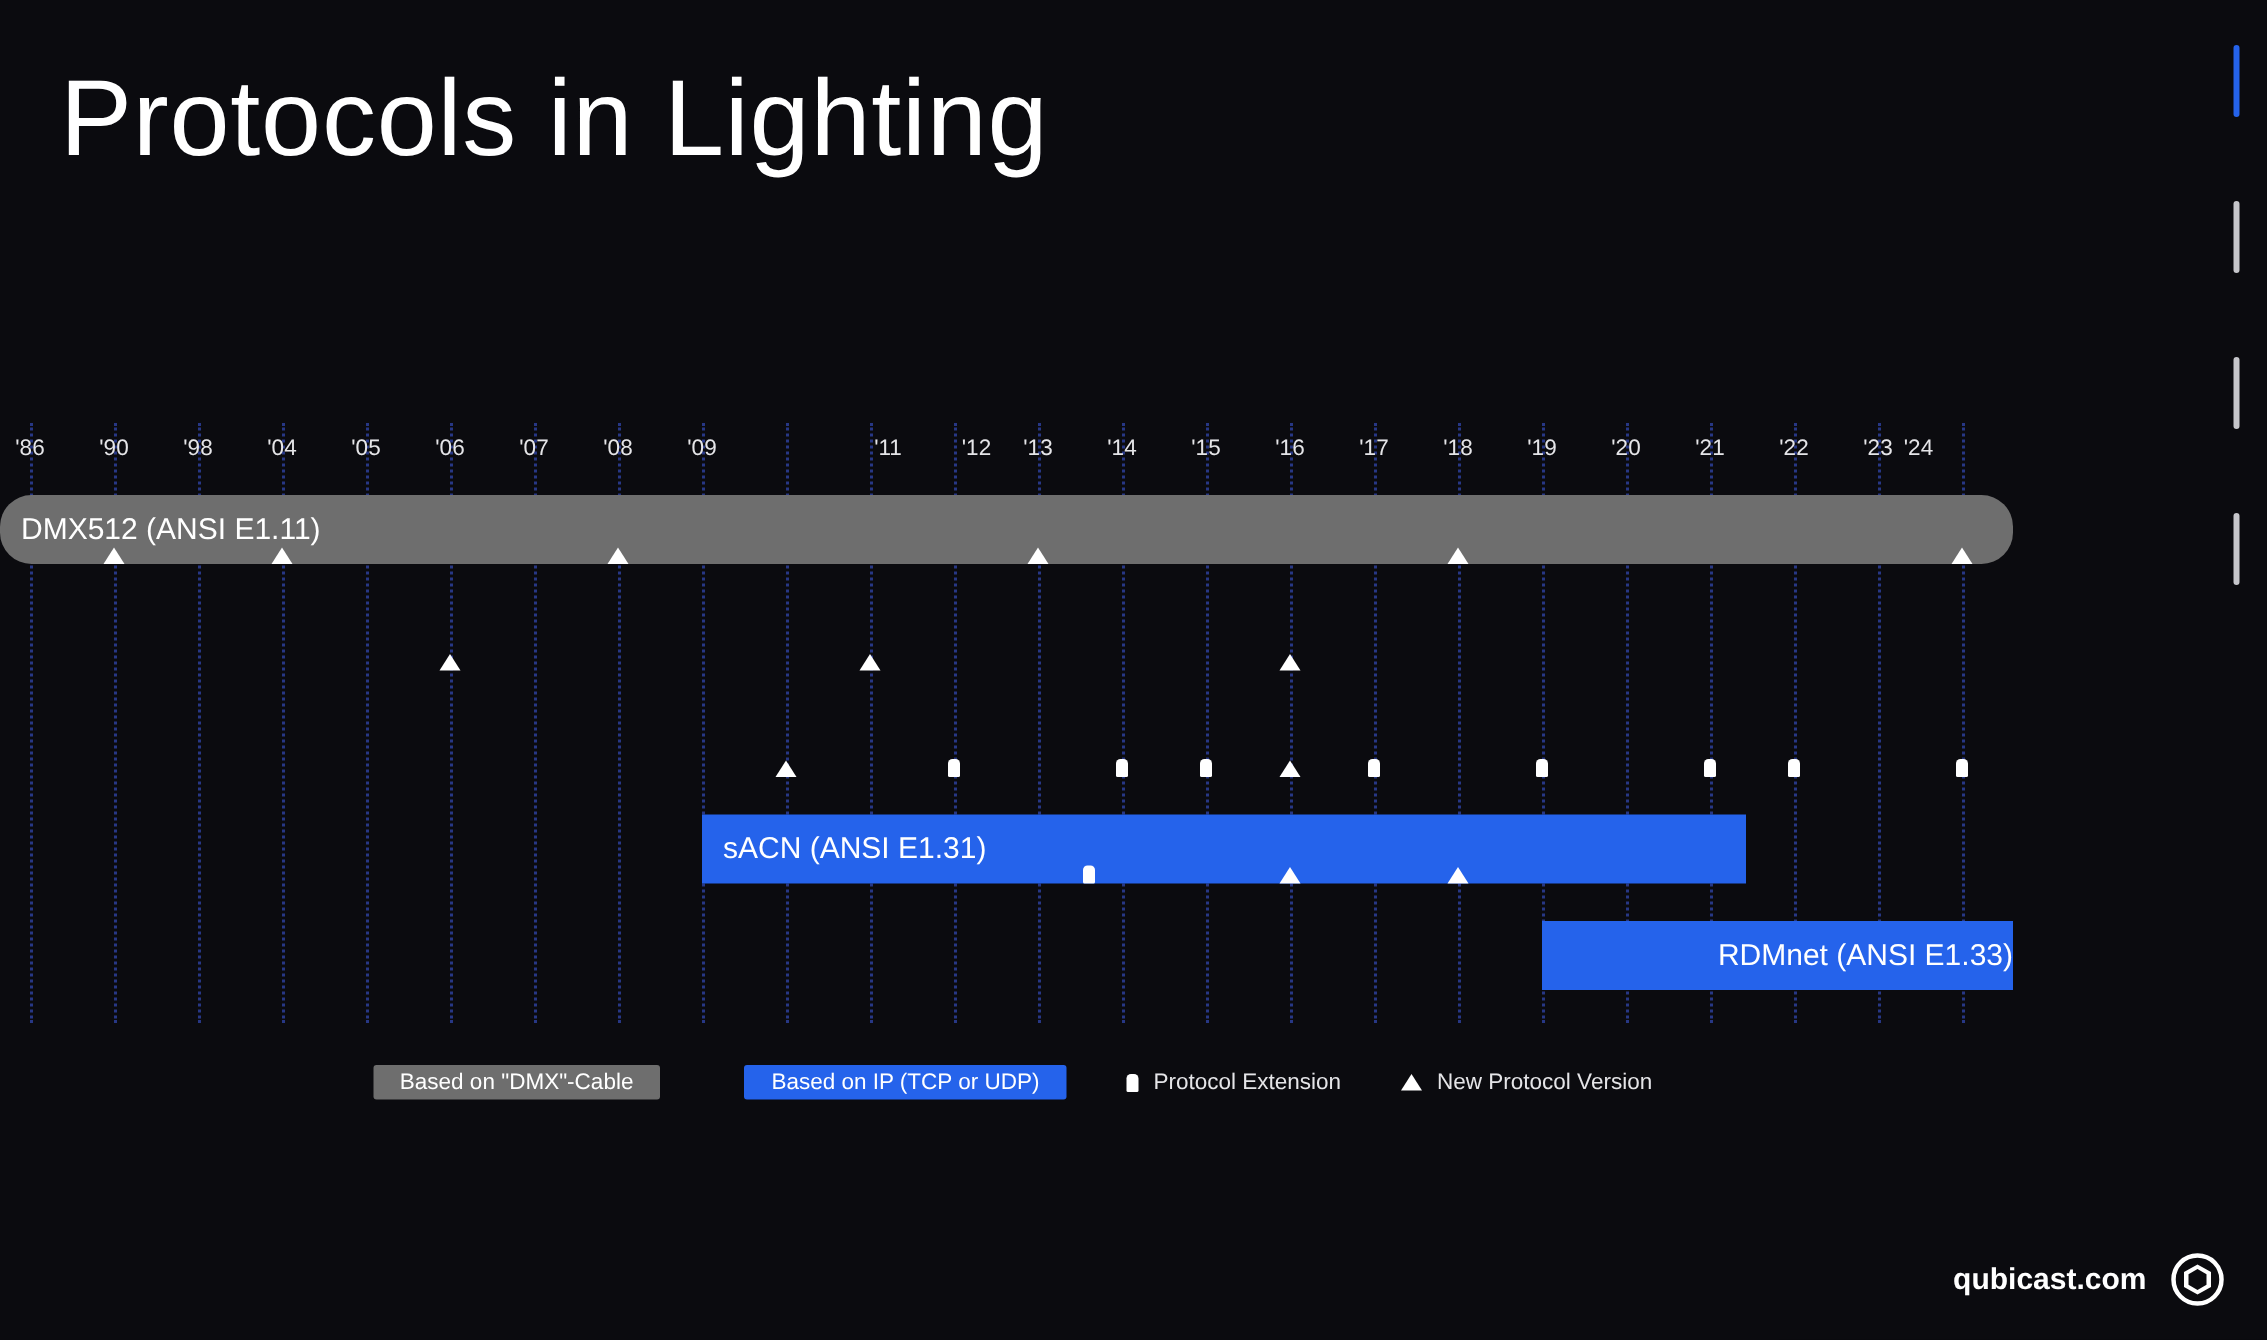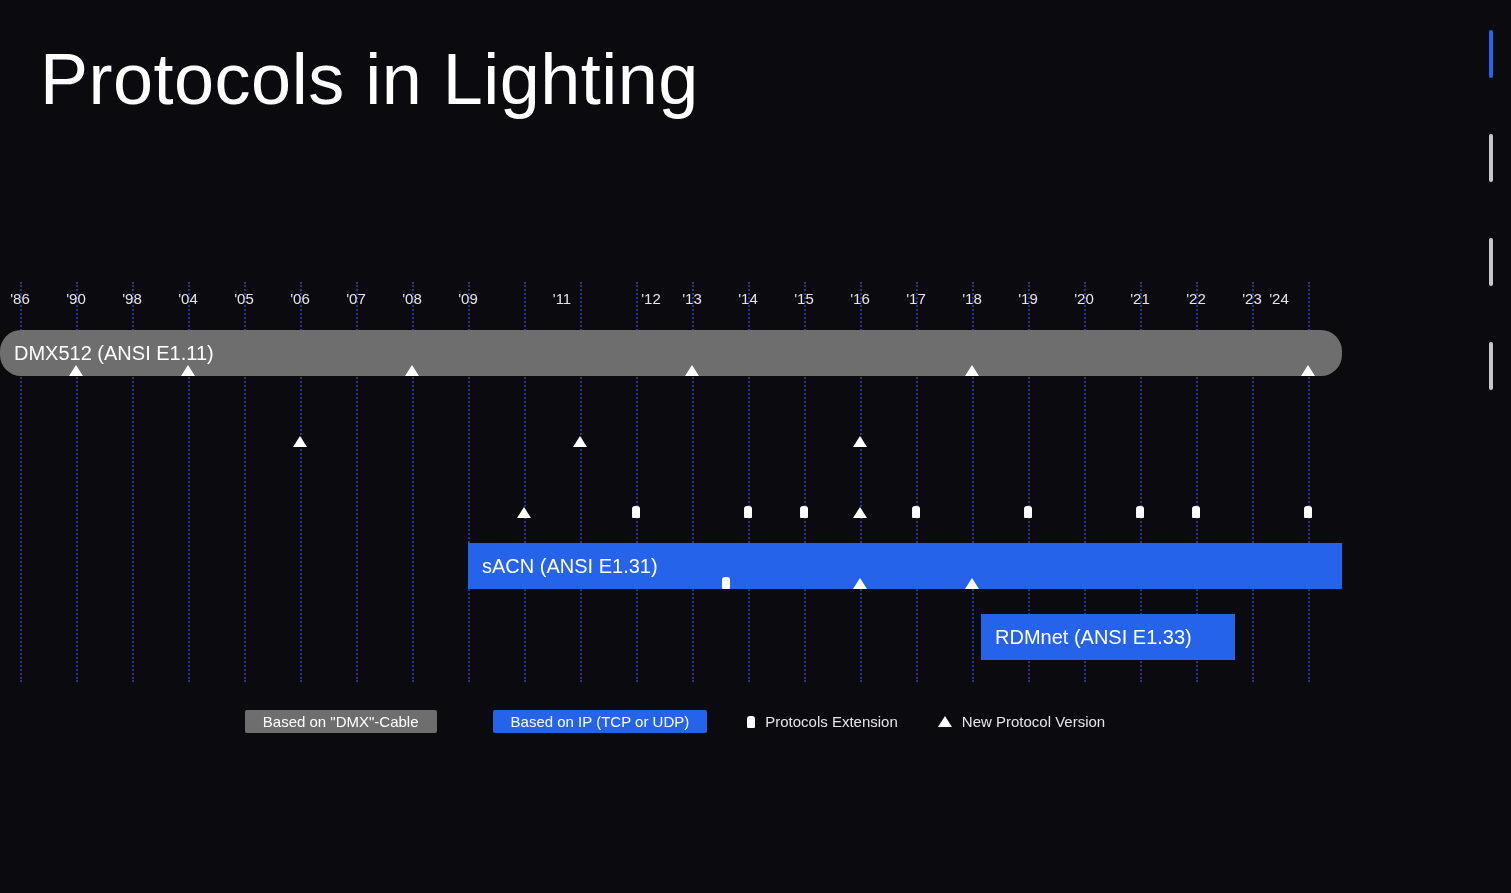--- a/index.html
+++ b/index.html
@@ -175,43 +175,43 @@
         <div class="axis-label" style="left: 20px;">'86</div>
         <div class="axis-label" style="left: 76px;">'90</div>
         <div class="axis-label" style="left: 132px;">'98</div>
         <div class="axis-label" style="left: 188px;">'04</div>
         <div class="axis-label" style="left: 244px;">'05</div>
         <div class="axis-label" style="left: 300px;">'06</div>
         <div class="axis-label" style="left: 356px;">'07</div>
         <div class="axis-label" style="left: 412px;">'08</div>
         <div class="axis-label" style="left: 468px;">'09</div>
         <div class="axis-label" style="left: 524px; margin-top: 40px;">'10</div>
-        <div class="axis-label" style="left: 562px;">'11</div>
+        <div class="axis-label" style="left: 592px;">'11</div>
         <div class="axis-label" style="left: 651px;">'12</div>
         <div class="axis-label" style="left: 692px;">'13</div>
         <div class="axis-label" style="left: 748px;">'14</div>
         <div class="axis-label" style="left: 804px;">'15</div>
         <div class="axis-label" style="left: 860px;">'16</div>
         <div class="axis-label" style="left: 916px;">'17</div>
         <div class="axis-label" style="left: 972px;">'18</div>
         <div class="axis-label" style="left: 1028px;">'19</div>
         <div class="axis-label" style="left: 1084px;">'20</div>
         <div class="axis-label" style="left: 1140px;">'21</div>
         <div class="axis-label" style="left: 1196px;">'22</div>
         <div class="axis-label" style="left: 1252px;">'23</div>
         <div class="axis-label" style="left: 1279px;">'24</div>
       </div>
     <div class="rows" id="rows">
         <div class="row-bar grey" style="left: 0px; top: 48px; width: 1342px;">
           <span>DMX512 (ANSI E1.11)</span>
         </div>
-        <div class="row-bar blue" style="left: 468px; top: 261px; width: 874px;">
+        <div class="row-bar blue" style="left: 468px; top: 261px; width: 696px;">
           <span>sACN (ANSI E1.31)</span>
         </div>
-        <div class="row-bar blue" style="left: 981px; top: 332px; width: 254px;">
+        <div class="row-bar blue" style="left: 1028px; top: 332px; width: 314px; justify-content: flex-end;">
           <span>RDMnet (ANSI E1.33)</span>
         </div>
       </div>
     <div class="markers" id="markers">
         <div class="marker tri" style="left: 76px; top: 83px;"></div>
         <div class="marker tri" style="left: 188px; top: 83px;"></div>
         <div class="marker tri" style="left: 412px; top: 83px;"></div>
         <div class="marker tri" style="left: 692px; top: 83px;"></div>
         <div class="marker tri" style="left: 972px; top: 83px;"></div>
         <div class="marker tri" style="left: 1308px; top: 83px;"></div>
@@ -232,22 +232,30 @@
         <div class="marker tri" style="left: 860px; top: 296px;"></div>
         <div class="marker tri" style="left: 972px; top: 296px;"></div>
       </div>
   </div>
 
   <div class="legend">
     <span class="legend-chip grey">Based on "DMX"-Cable</span>
     <span class="legend-chip blue">Based on IP (TCP or UDP)</span>
     <span class="legend-icon">
       <span class="dot-demo"></span>
-      <span>Protocols Extension</span>
+      <span>Protocol Extension</span>
     </span>
     <span class="legend-icon">
       <span class="tri-demo"></span>
       <span>New Protocol Version</span>
     </span>
   </div>
 
+  <div class="footer">
+    <span>qubicast.com</span>
+    <svg class="logo-badge" viewBox="0 0 36 36">
+      <circle cx="18" cy="18" r="16" fill="none" stroke="#ffffff" stroke-width="3"></circle>
+      <polygon points="18,8 27,13 27,23 18,28 9,23 9,13" fill="#ffffff"></polygon>
+      <polygon points="18,11 24,14.5 24,21.5 18,25 12,21.5 12,14.5" fill="#0b0b0f"></polygon>
+    </svg>
+  </div>
 
 </div>
 
 </body></html>

